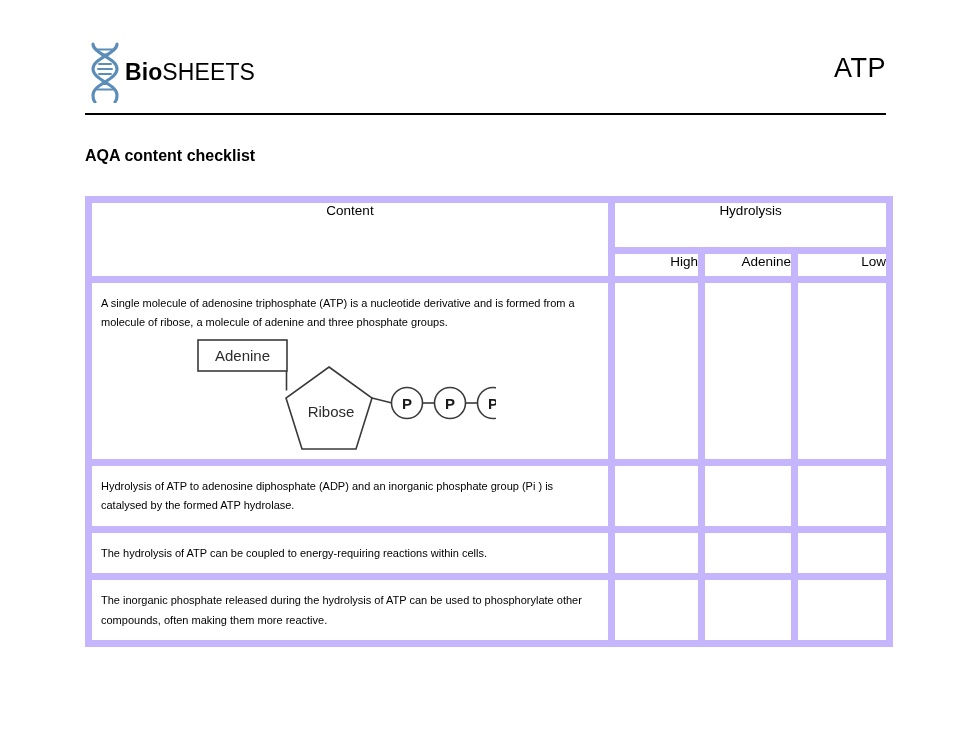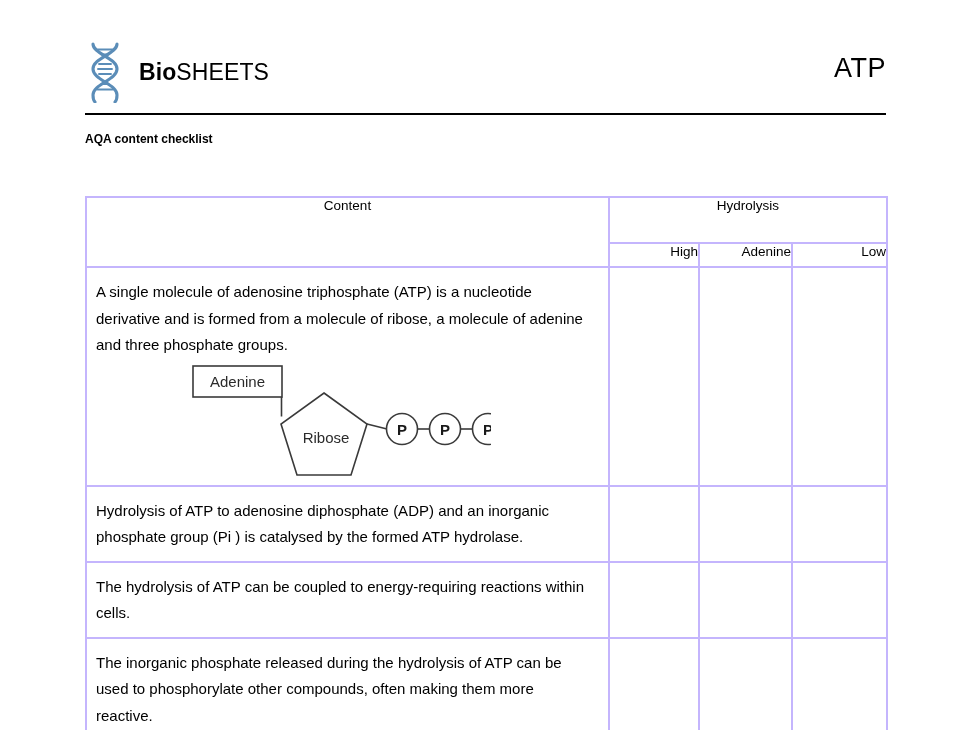--- a/index.html
+++ b/index.html
@@ -37,21 +37,20 @@
     display: flex;
     align-items: center;
     height: 72px;
   }
   .dna-logo {
     width: 40px;
     height: 62px;
     display: block;
   }
   .brand-text {
-    margin-left: 14px;
     font-size: 23px;
     letter-spacing: 0.1px;
     white-space: nowrap;
     line-height: 1;
   }
   .brand-text .bold {
     font-weight: bold;
   }
   .brand-text .light {
     font-weight: normal;
@@ -73,37 +72,37 @@
     top: 113px;
     width: 801px;
     height: 0;
     border-top: 2px solid #000000;
   }
 
   
   .section-title {
     position: absolute;
     left: 85px;
-    top: 132px;
-    font-size: 12px;
+    top: 146px;
+    font-size: 16px;
     font-weight: bold;
     line-height: 1.2;
   }
 
   
   .checklist {
     position: absolute;
     left: 85px;
     top: 196px;
     width: 801px;
     border-collapse: collapse;
     table-layout: fixed;
   }
   .checklist td, .checklist th {
-    border: 2px solid #c4b5fd;
+    border: 7px solid #c4b5fd;
     padding: 0;
     vertical-align: top;
     font-weight: normal;
   }
 
   .col-content { width: 523px; }
   .col-high    { width: 90px; }
   .col-medium  { width: 93px; }
   .col-low     { width: 95px; }
 
@@ -124,21 +123,21 @@
   .th-sub {
     text-align: right;
     vertical-align: middle;
     font-size: 13.5px;
     font-weight: bold;
     height: 22px;
   }
 
   .cell-text {
     padding: 11px 14px 10px 9px;
-    font-size: 15px;
+    font-size: 11px;
     line-height: 1.77;
   }
   .cell-blank { }
 
   .row-1 .cell-text { padding-bottom: 0; }
 
   
   .atp-diagram {
     display: block;
     margin: 1px 0 0 104px;

